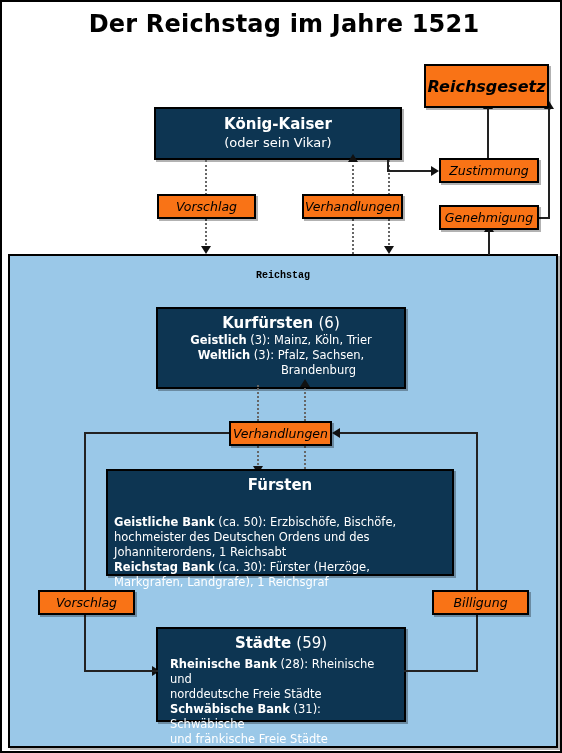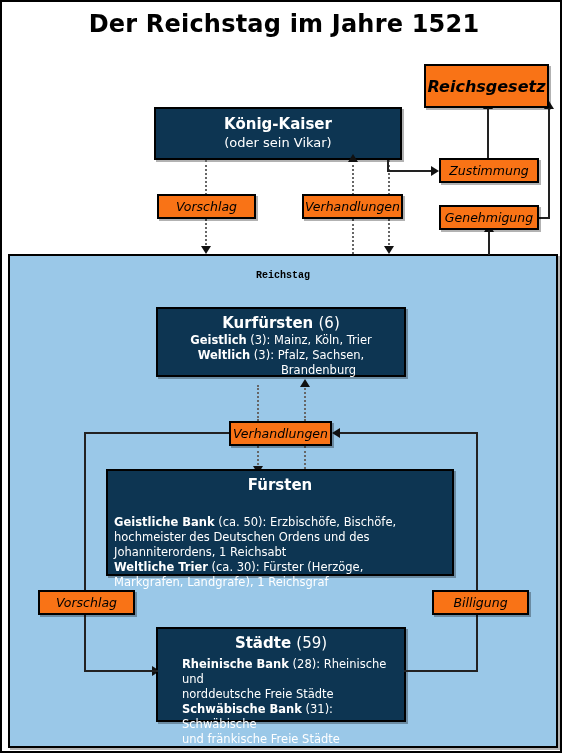--- a/index.html
+++ b/index.html
@@ -192,21 +192,21 @@
   <div class="dotline" style="left:350px; top:217px; height:35px;"></div>
 
   <div class="dotline" style="left:386px; top:158px; height:35px;"></div>
   <div class="dotline" style="left:386px; top:217px; height:30px;"></div>
   <div class="arrow-down" style="left:382px; top:244px;"></div>
   <div class="arrow-up" style="left:346px; top:152px;"></div>
 
   <div id="reichstag">
     <div id="reichstag-label">Reichstag</div>
 
-    <div class="navybox" style="left:146px; top:51px; width:250px; height:70px; padding-top:5px;">
+    <div class="navybox" style="left:146px; top:51px; width:250px; height:82px; padding-top:5px;">
       <div class="bx-title">
         <span>Kurfürsten</span>
         <span class="lite">(6)</span>
       </div>
       <div class="bx-body" style="text-align:center;">
         <div>
           <b>Geistlich</b><span> (3): Mainz, Köln, Trier</span>
         </div>
         <div>
           <b>Weltlich</b><span> (3): Pfalz, Sachsen,</span>
@@ -246,41 +246,41 @@
         <div>
           <b>Geistliche Bank</b><span> (ca. 50): Erzbischöfe, Bischöfe,</span>
         </div>
         <div>
           <span>hochmeister des Deutschen Ordens und des</span>
         </div>
         <div>
           <span>Johanniterordens, 1 Reichsabt</span>
         </div>
         <div>
-          <b>Weltliche Trier</b><span> (ca. 30): Fürster (Herzöge,</span>
+          <b>Reichstag Bank</b><span> (ca. 30): Fürster (Herzöge,</span>
         </div>
         <div>
           <span>Markgrafen, Landgrafe), 1 Reichsgraf</span>
         </div>
       </div>
     </div>
 
     <div class="whitebox" style="left:28px; top:334px; width:97px; height:25px;">
       <span>Vorschlag</span>
     </div>
     <div class="whitebox" style="left:422px; top:334px; width:97px; height:25px;">
       <span>Billigung</span>
     </div>
 
     <div class="navybox" style="left:146px; top:371px; width:250px; height:95px; padding-top:5px;">
       <div class="bx-title">
         <span>Städte</span>
         <span class="lite">(59)</span>
       </div>
-      <div class="bx-body" style="padding-left:24px; padding-top:4px;">
+      <div class="bx-body" style="padding-left:12px; padding-top:4px;">
         <div>
           <b>Rheinische Bank</b><span> (28): Rheinische und</span>
         </div>
         <div>
           <span>norddeutsche Freie Städte</span>
         </div>
         <div>
           <b>Schwäbische Bank</b><span> (31): Schwäbische</span>
         </div>
         <div>

